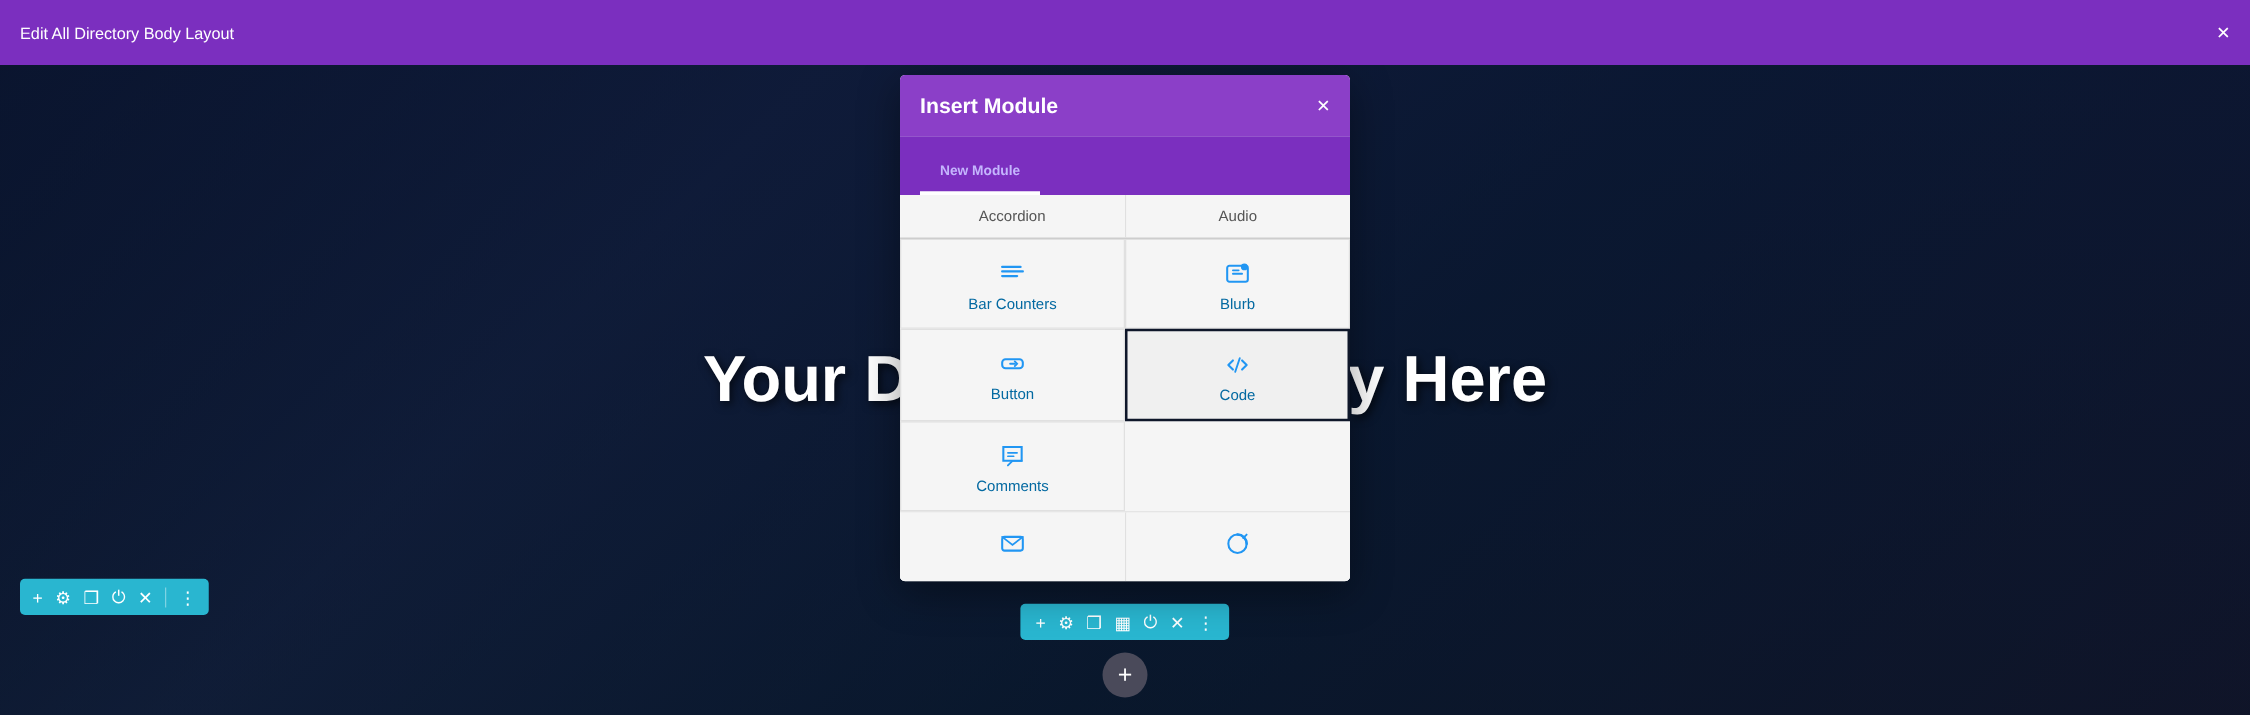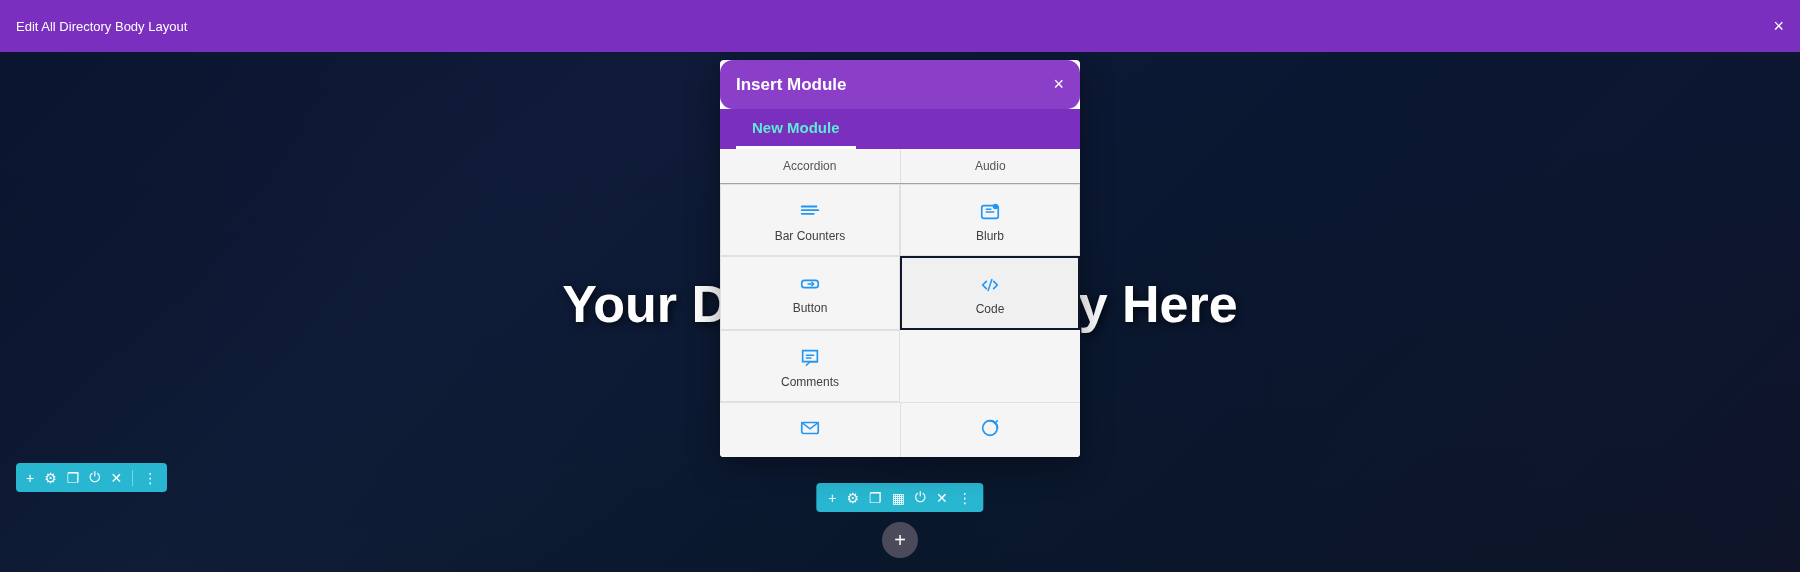--- a/index.html
+++ b/index.html
@@ -153,21 +153,20 @@
       overflow: hidden;
       box-shadow: 0 8px 32px rgba(0,0,0,0.4);
     }
 
     .modal-header {
       background: #8b3fc8;
       display: flex;
       align-items: center;
       justify-content: space-between;
       padding: 14px 16px;
-      border-radius: 13px;
     }
     .modal-header-title {
       color: #fff;
       font-size: 17px;
       font-weight: 600;
     }
     .modal-header-close {
       color: #fff;
       font-size: 18px;
       cursor: pointer;
@@ -176,24 +175,25 @@
     }
 
     
     .modal-tabs {
       background: #7b2fbf;
       display: flex;
       padding: 0 16px;
     }
     .modal-tab {
       padding: 10px 16px;
-      color: #5eead4;
-      font-size: 15px;
+      color: #c4b5fd;
+      font-size: 11px;
       cursor: pointer;
       border-bottom: 3px solid transparent;
+      margin-top: 12px;
     }
     .modal-tab.active {
       border-bottom: 3px solid #fff;
       font-weight: 600;
     }
 
     
     .modal-grid-wrapper {
       max-height: 360px;
       overflow-y: auto;
@@ -233,21 +233,21 @@
       gap: 6px;
       cursor: pointer;
       transition: background 0.15s;
     }
     .module-item.highlighted {
       border: 2px solid #0f172a;
       background: #f0f0f0;
     }
     .module-label {
       font-size: 12px;
-      color: #404040;
+      color: #0369a1;
       font-weight: 500;
       text-align: center;
     }
 
     
     svg.mod-icon {
       width: 22px;
       height: 22px;
       fill: none;
       stroke: #2196f3;

